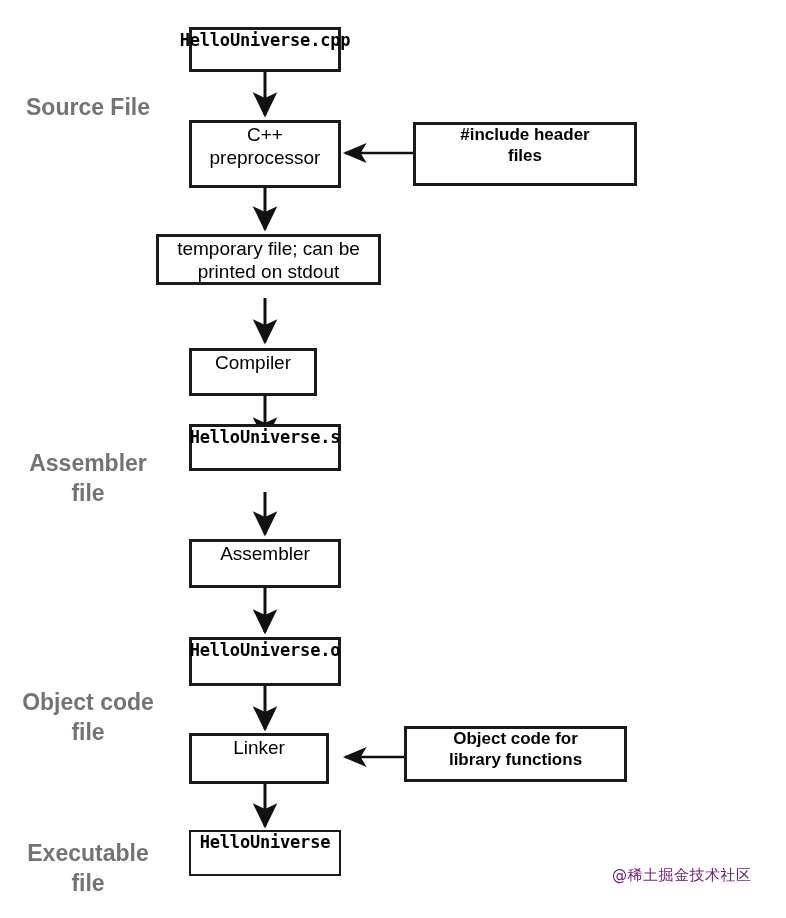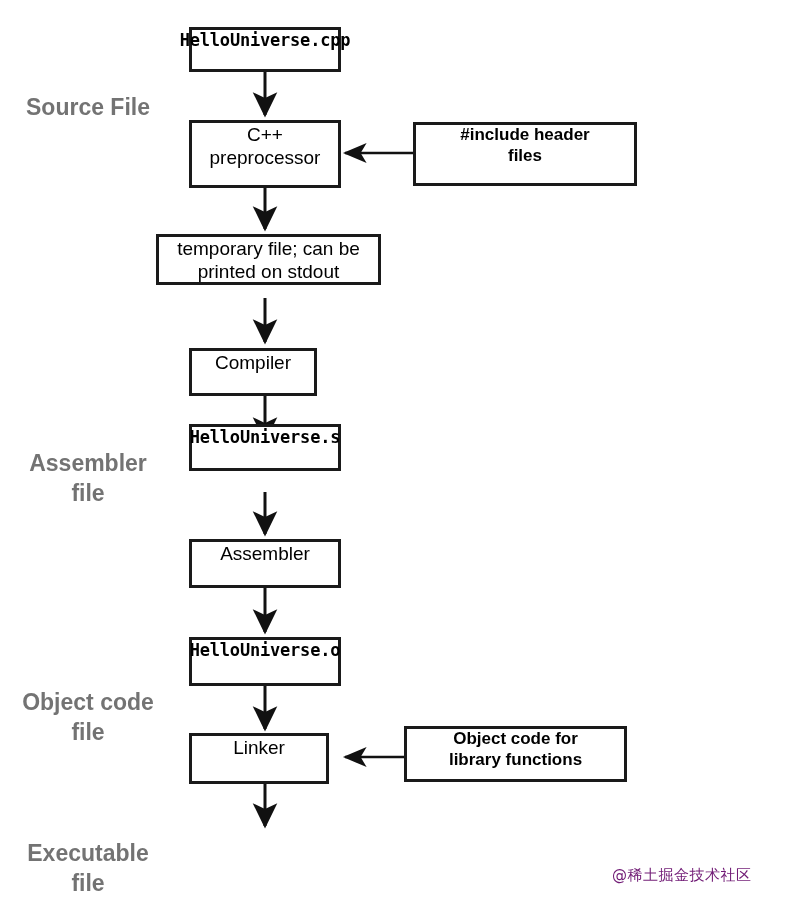--- a/index.html
+++ b/index.html
@@ -156,16 +156,19 @@
 
   <div class="node" style="left:189px; top:733px; width:140px; height:51px;">
     <span class="txt proc">Linker</span>
   </div>
 
   <div class="node" style="left:404px; top:726px; width:223px; height:56px; white-space:pre-line;">
     <span class="txt side">Object code for
 library functions</span>
   </div>
 
+  <div class="node thin" style="left:189px; top:830px; width:152px; height:46px;">
+    <span class="txt mono">HelloUniverse</span>
+  </div>
 
   <div class="watermark">@稀土掘金技术社区</div>
 
 </div>
 
 </body></html>

